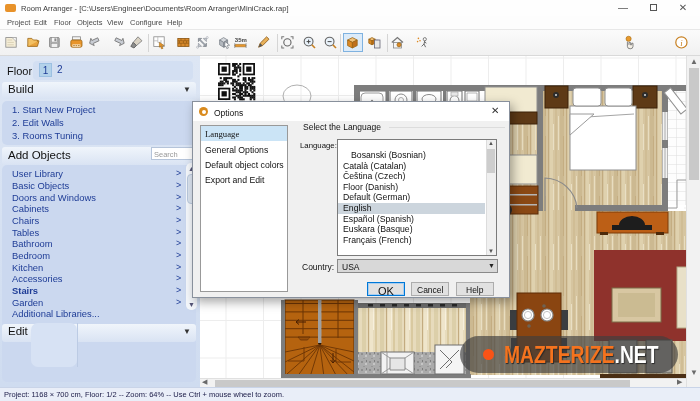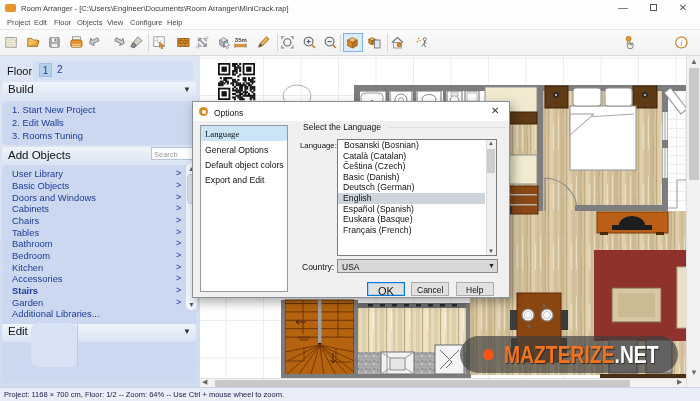--- a/index.html
+++ b/index.html
@@ -607,25 +607,25 @@
       <div class="abs dlgtxt" style="left:12px;top:24px;font-size:8.7px;">General Options</div>
       <div class="abs dlgtxt" style="left:12px;top:39px;font-size:8.7px;">Default object colors</div>
       <div class="abs dlgtxt" style="left:12px;top:54px;font-size:8.7px;">Export and Edit</div>
 
       <div class="abs dlgtxt" style="left:110px;top:1px;font-size:8.5px;">Select the Language</div>
       <div class="abs" style="left:196px;top:6px;width:116px;height:1px;background:#dcdcdc;"></div>
       <div class="abs dlgtxt" style="left:107px;top:20px;font-size:7.8px;">Language:</div>
 
       <div class="abs" style="left:144px;top:18px;width:160px;height:117px;background:#fff;border:1px solid #7a7a7a;"></div>
       <div id="langlist" style="position:absolute;left:145px;top:19px;width:147px;height:115px;overflow:hidden;font-size:8.7px;color:#111;">
-        <div style="height:10.6px;padding-left:6px;">Bosanski (Bosnian)</div>
+        <div style="height:10.6px;padding-left:13px;margin-top:10px;">Bosanski (Bosnian)</div>
         <div style="height:10.6px;padding-left:5px;">Català (Catalan)</div>
         <div style="height:10.6px;padding-left:5px;">Čeština (Czech)</div>
-        <div style="height:10.6px;padding-left:5px;">Basic (Danish)</div>
-        <div style="height:10.6px;padding-left:5px;">Deutsch (German)</div>
+        <div style="height:10.6px;padding-left:5px;">Floor (Danish)</div>
+        <div style="height:10.6px;padding-left:5px;">Default (German)</div>
         <div style="height:10.6px;padding-left:5px;background:#ccd5dd;">English</div>
         <div style="height:10.6px;padding-left:5px;">Español (Spanish)</div>
         <div style="height:10.6px;padding-left:5px;">Euskara (Basque)</div>
         <div style="height:10.6px;padding-left:5px;">Français (French)</div>
       </div>
       <div class="abs" style="left:293px;top:19px;width:10px;height:115px;background:#f0f0f0;border-left:1px solid #dcdcdc;"></div>
       <div class="abs" style="left:295px;top:19px;font-size:6px;color:#555;">▲</div>
       <div class="abs" style="left:294px;top:28px;width:8px;height:24px;background:#cdcdcd;"></div>
       <div class="abs" style="left:295px;top:127px;font-size:6px;color:#555;">▼</div>
 

